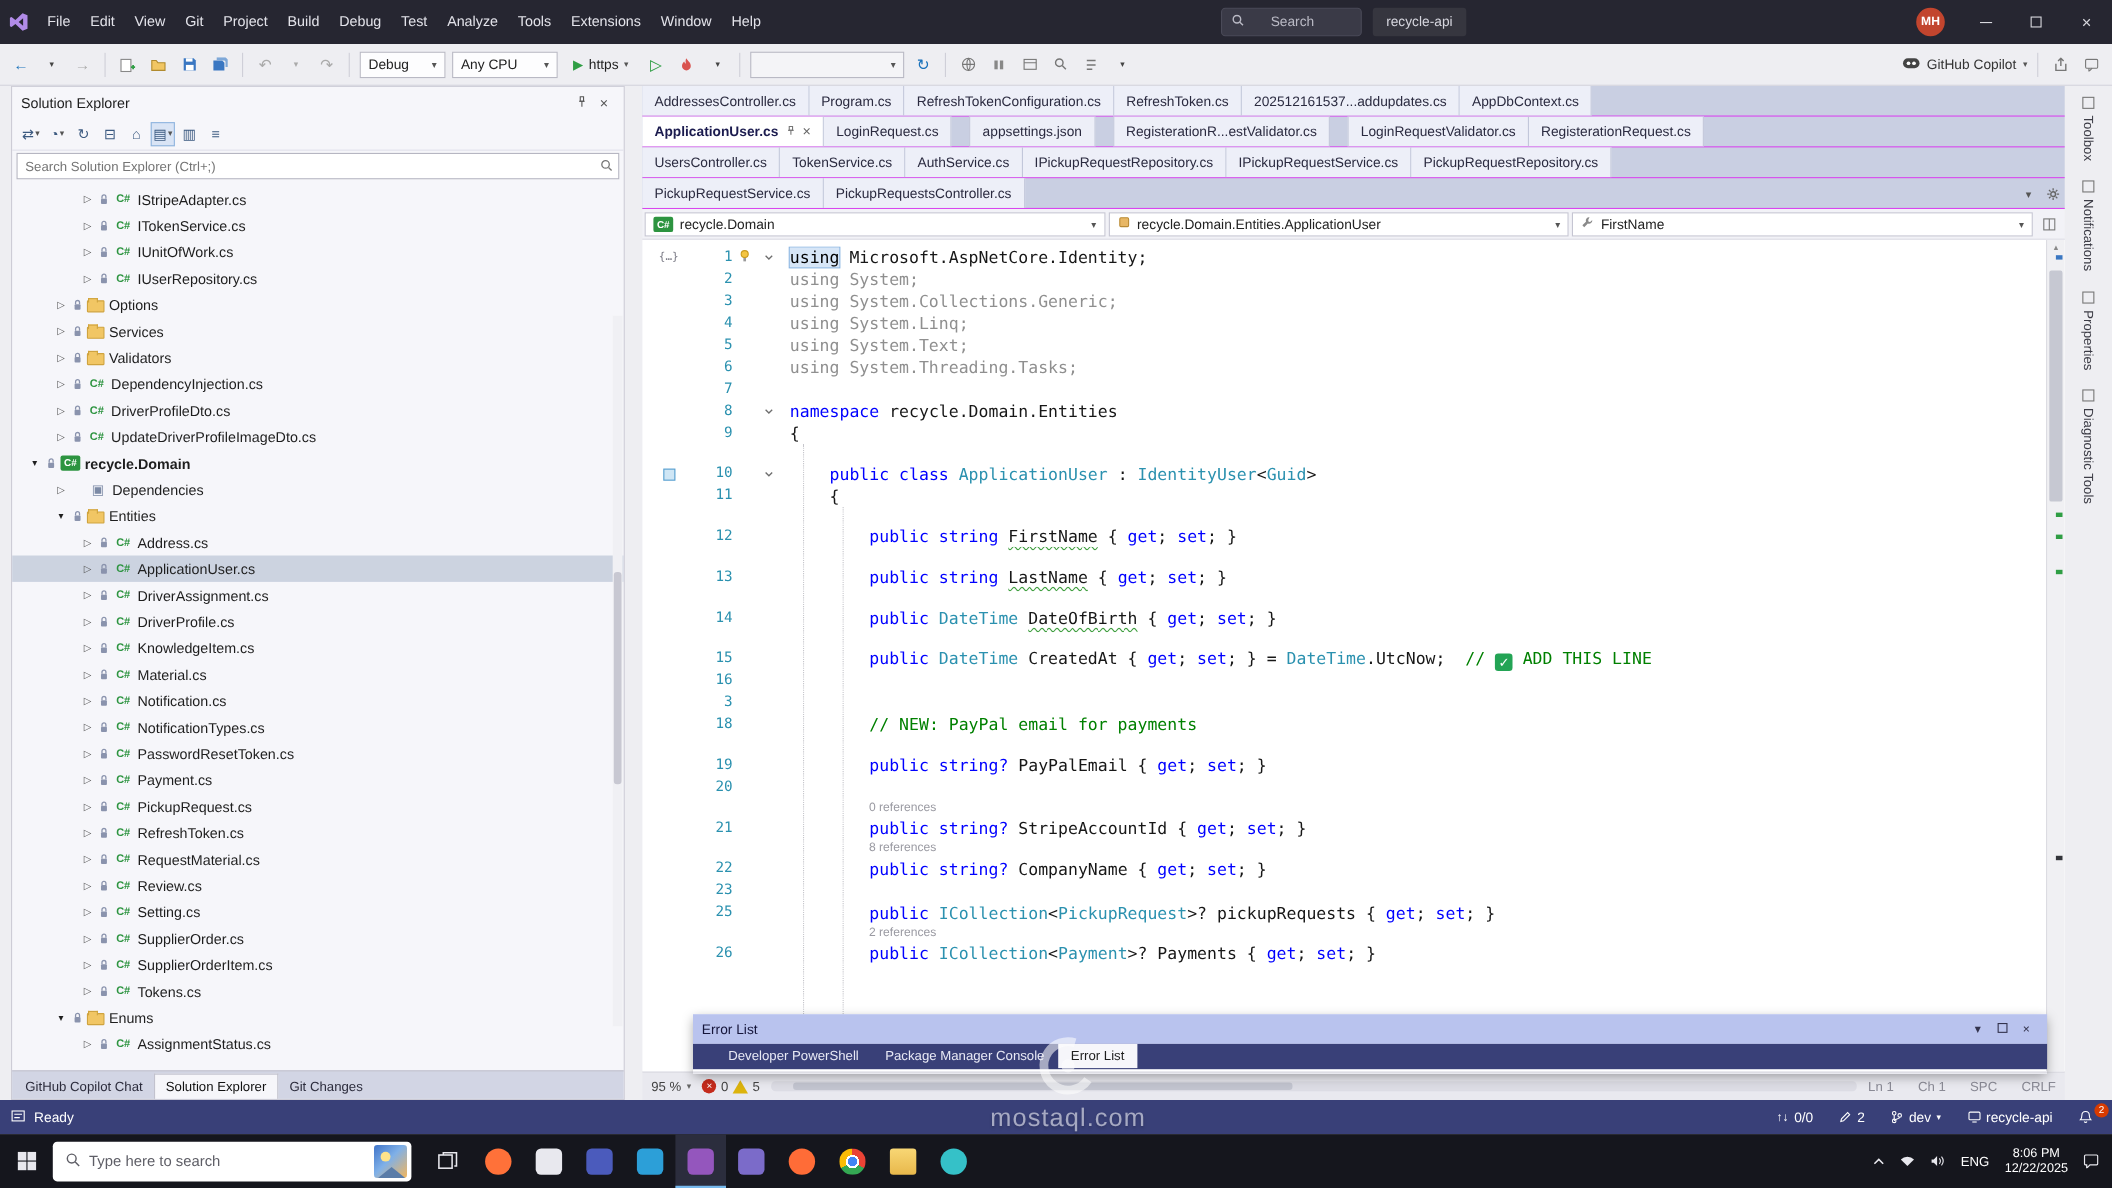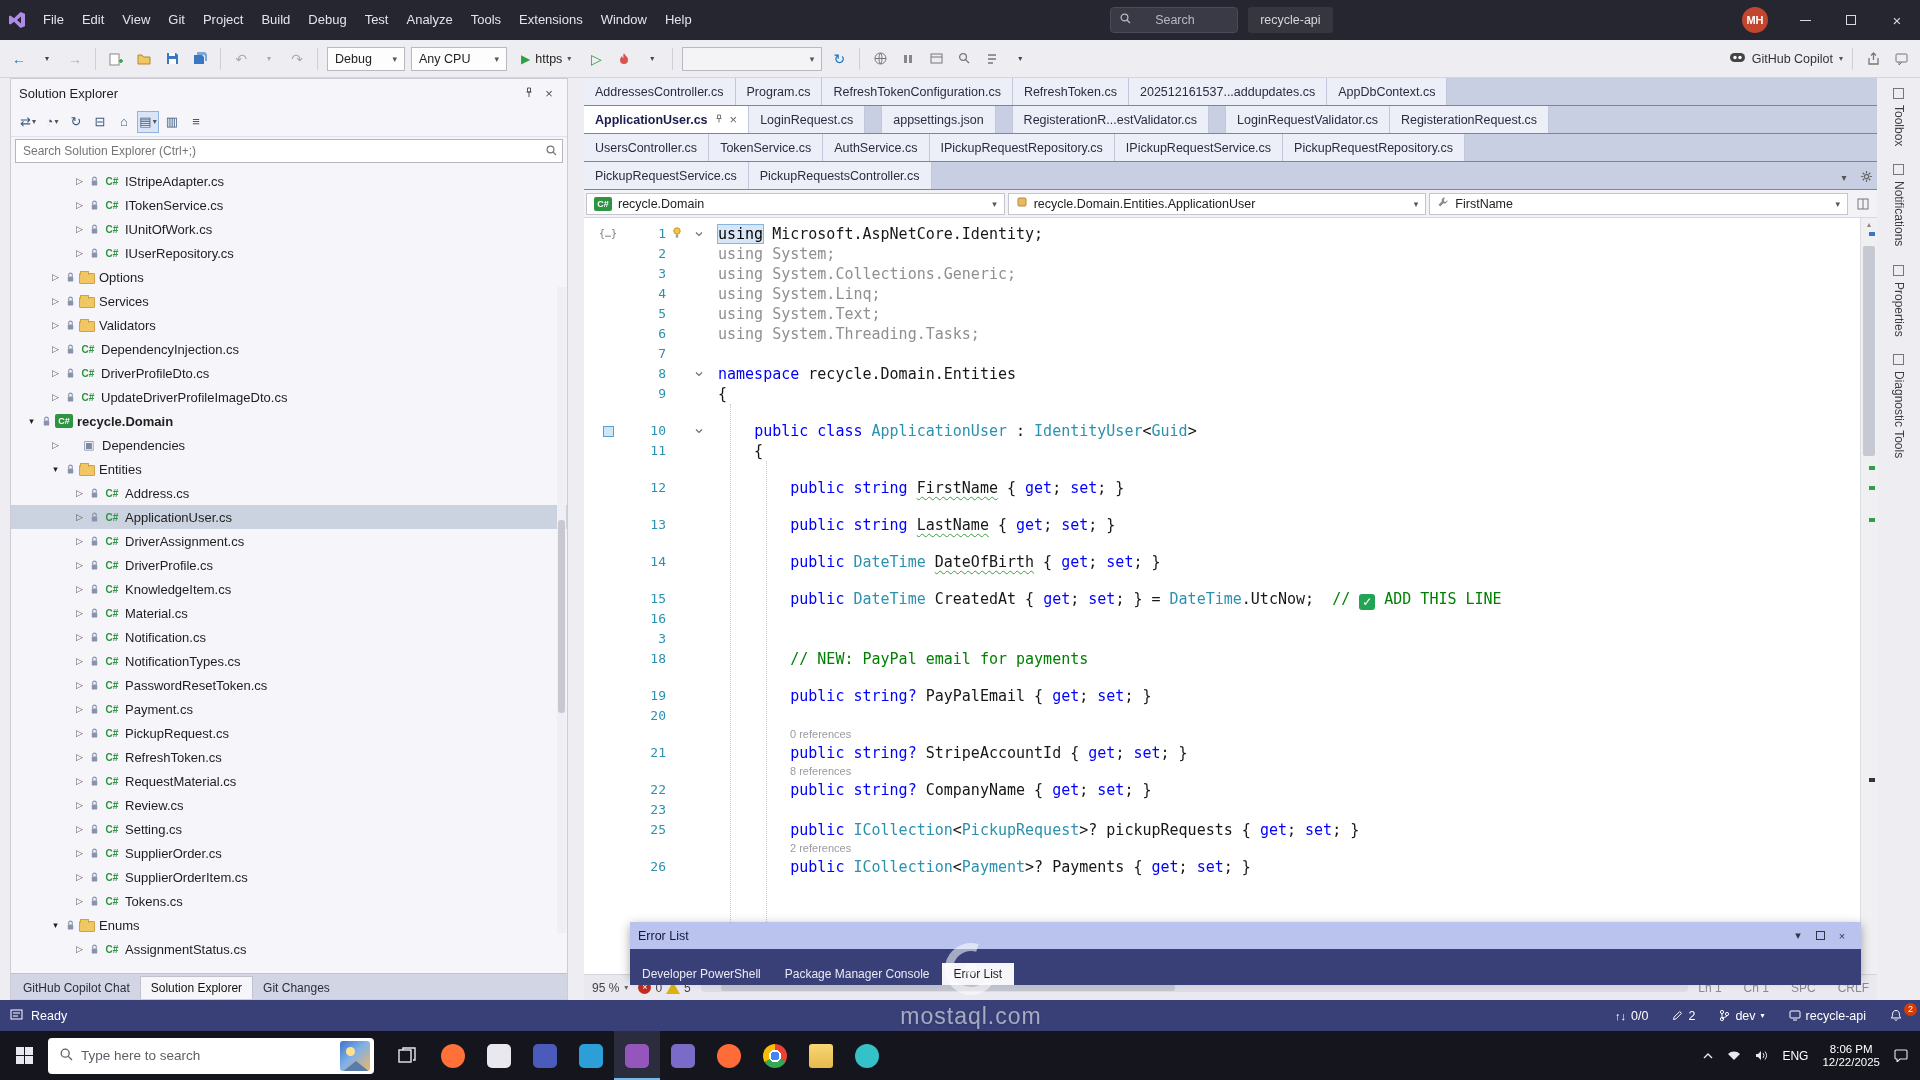--- a/index.html
+++ b/index.html
@@ -113,21 +113,21 @@
 .warntri{width:0;height:0;border-left:7px solid transparent;border-right:7px solid transparent;border-bottom:12px solid #dcb30c}
 .hthumb{flex:1;height:9px;background:#dcdce4;border-radius:4px;position:relative}
 .hthumb span{position:absolute;left:2%;width:46%;top:1px;bottom:1px;background:#c2c4cf;border-radius:3px}
 .posgrp{display:flex;gap:22px;color:#8a8a95}
 
 
 .errorlist{position:absolute;left:630px;top:922px;width:1231px;height:54px;z-index:50;box-shadow:0 3px 10px rgba(0,0,0,.35)}
 .el-header{height:27px;background:#b9c3ee;display:flex;align-items:center;padding:0 8px;font-size:12.5px;color:#15153a}
 .el-header .sp{flex:1}
 .el-btn{width:22px;text-align:center;color:#33334d;font-size:11px}
-.el-tabs{height:36px;background:#394078;display:flex;align-items:flex-end;padding-left:0}
+.el-tabs{height:23px;background:#394078;display:flex;align-items:flex-start;padding-left:20px}
 .eltab{padding:4px 12px;font-size:12px;color:#e8e9f5}
 .eltab.act{background:#f6f6fa;color:#1e1e1e}
 
 
 .vtab{writing-mode:vertical-rl;display:flex;align-items:center;gap:6px;font-size:12px;color:#3c3c46}
 .vtab .vic{width:11px;height:11px;border:1px solid #777;display:inline-block}
 
 
 .statusbar{position:absolute;left:0;right:0;top:1000px;height:31px;background:#394078;display:flex;align-items:center;color:#fff;font-size:12.5px;padding:0 10px;gap:8px;z-index:10}
 .statusbar .sp{flex:1}

